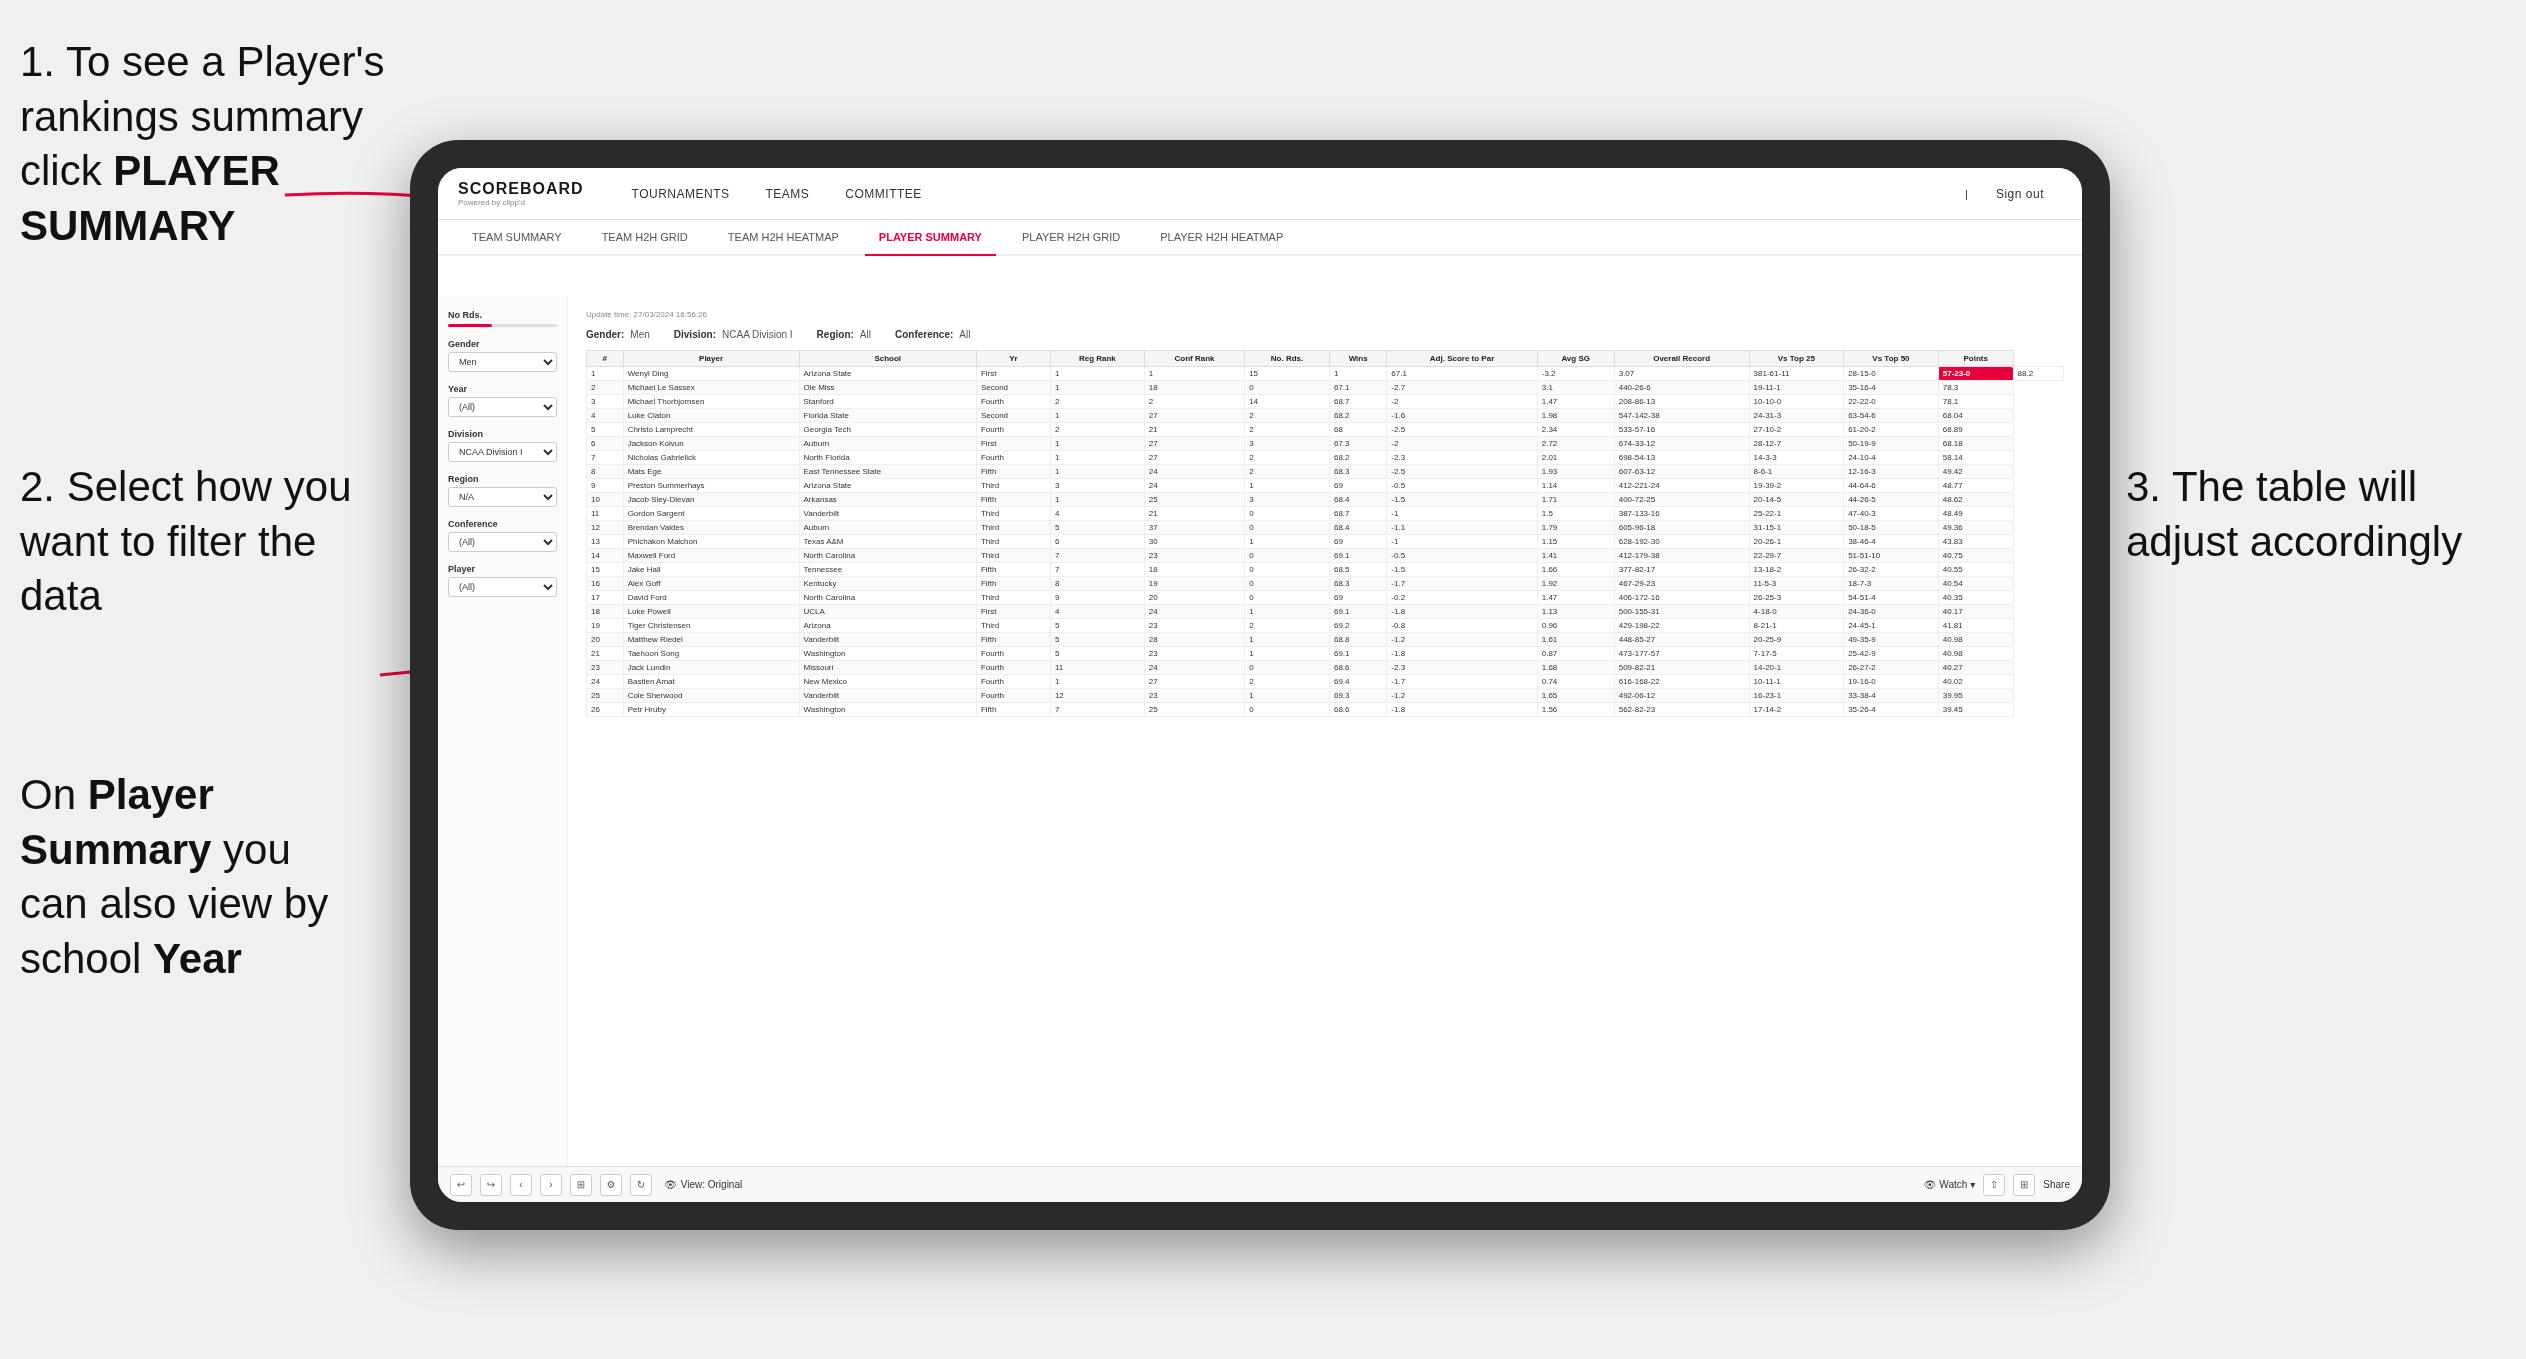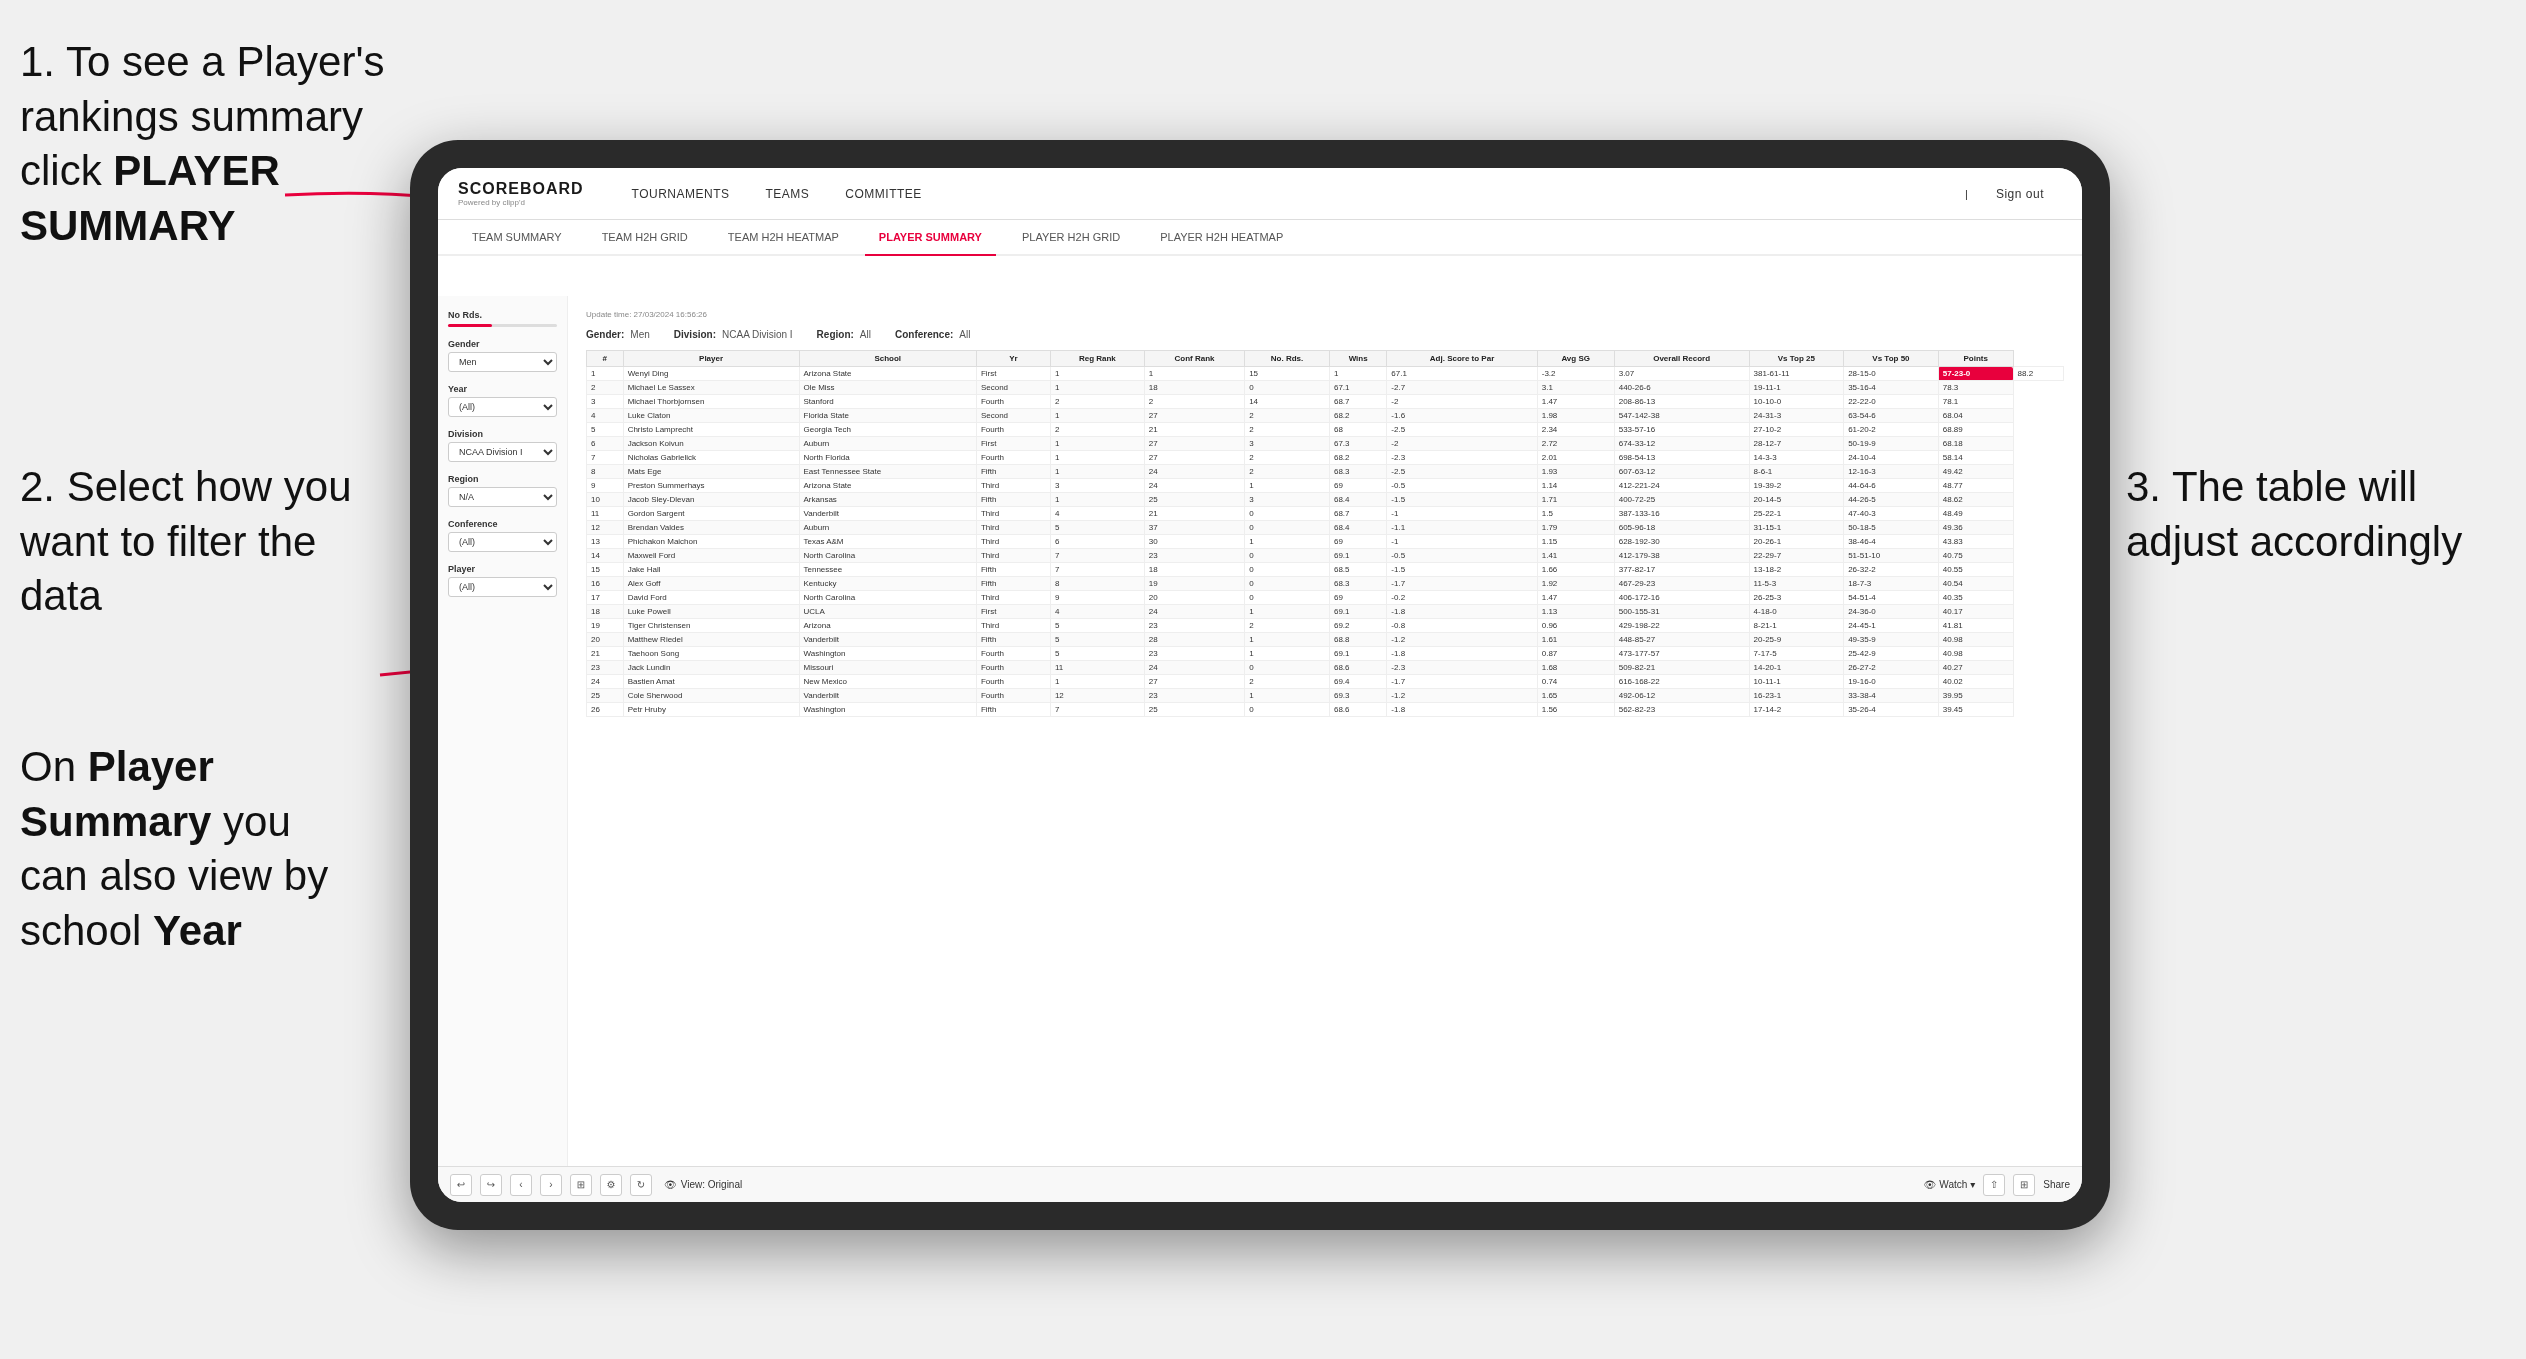--- a/index.html
+++ b/index.html
@@ -31,21 +31,21 @@
       top: 460px;
       left: 20px;
       width: 340px;
       font-size: 42px;
       line-height: 1.3;
       color: #111;
     }
 
     .instruction-note {
       position: absolute;
-      top: 740px;
+      top: 768px;
       left: 20px;
       width: 340px;
       font-size: 42px;
       line-height: 1.3;
       color: #111;
     }
 
     .instruction-3 {
       position: absolute;
       top: 460px;

